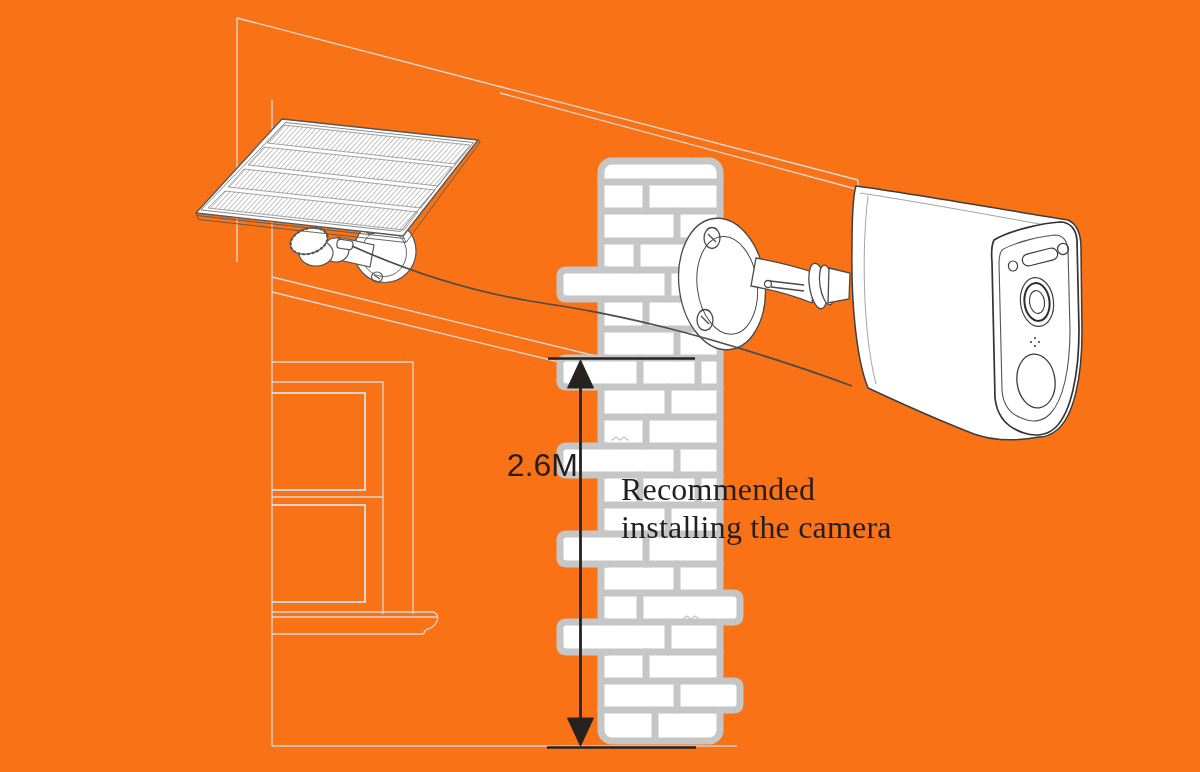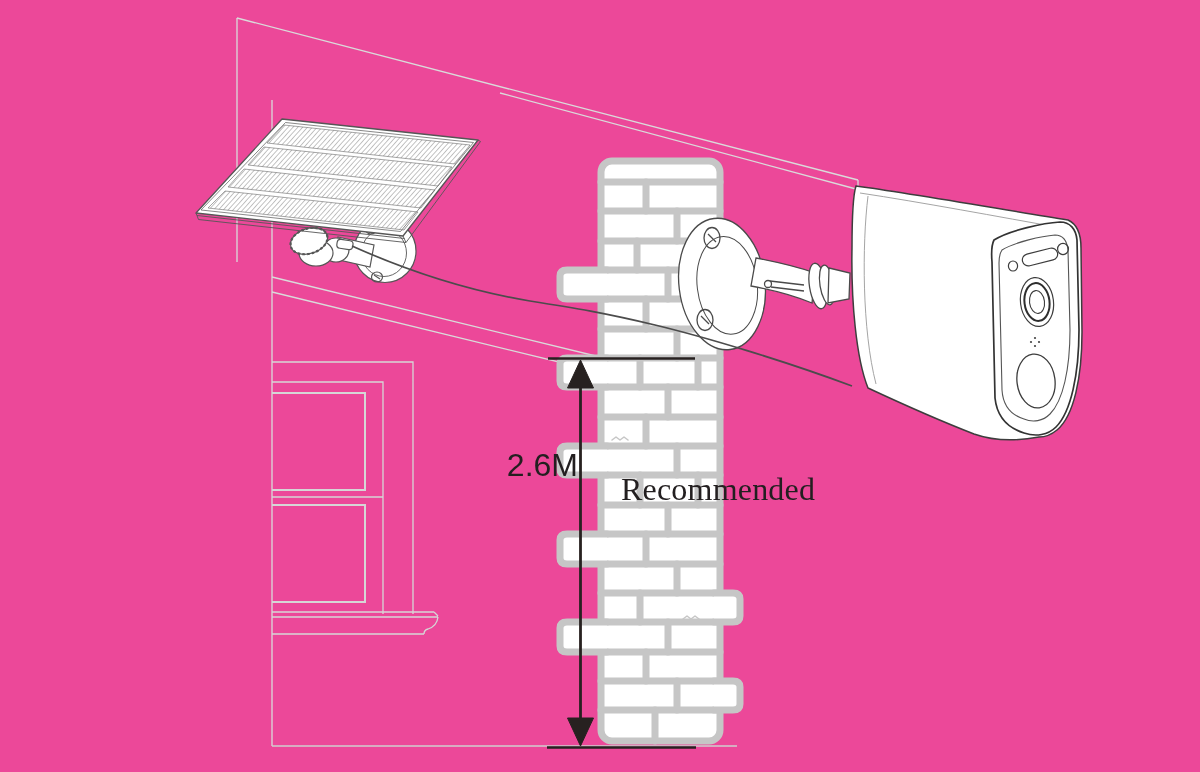--- a/index.html
+++ b/index.html
@@ -1,16 +1,16 @@
 <!DOCTYPE html>
 <html><head>
 <meta charset="utf-8">
 <style>
   html,body{margin:0;padding:0;background:#ffffff;}
-  .stage{position:relative;width:1200px;height:772px;background:#ec4899;overflow:hidden;
+  .stage{position:relative;width:1200px;height:772px;background:#f97316;overflow:hidden;
          font-family:"Liberation Sans",sans-serif;color:#231f20;}
   .stage svg{position:absolute;left:0;top:0;}
   .dim-label{position:absolute;left:494px;top:447px;width:84px;text-align:right;
              font-size:32px;line-height:36px;color:#231f20;white-space:nowrap;}
   .note{position:absolute;left:621px;top:470px;font-size:32px;line-height:38px;
         letter-spacing:0.2px;color:#231f20;white-space:nowrap;font-family:Liberation Serif, serif;}
 </style>
 </head>
 <body>
 
@@ -126,15 +126,16 @@
     <line x1="580.5" y1="384" x2="580.5" y2="722" stroke-width="2.8"></line>
     <polygon points="580.5,360 567.5,388 593.5,388" stroke-width="1"></polygon>
     <polygon points="580.5,746 567.5,718 593.5,718" stroke-width="1"></polygon>
   </g>
 </svg>
 
 <div class="dim-label">2.6M</div>
 
 <div class="note">
   <div>Recommended</div>
+  <div>installing the camera</div>
 </div>
 
 </div>
 
 </body></html>

